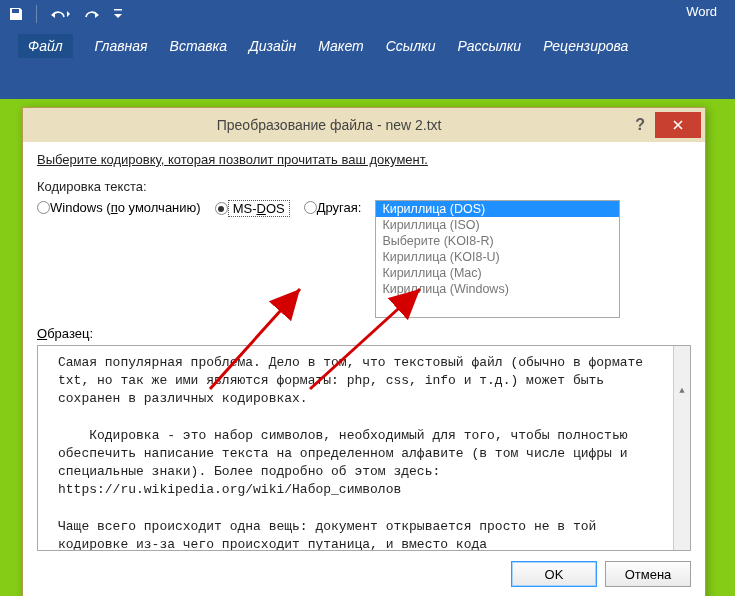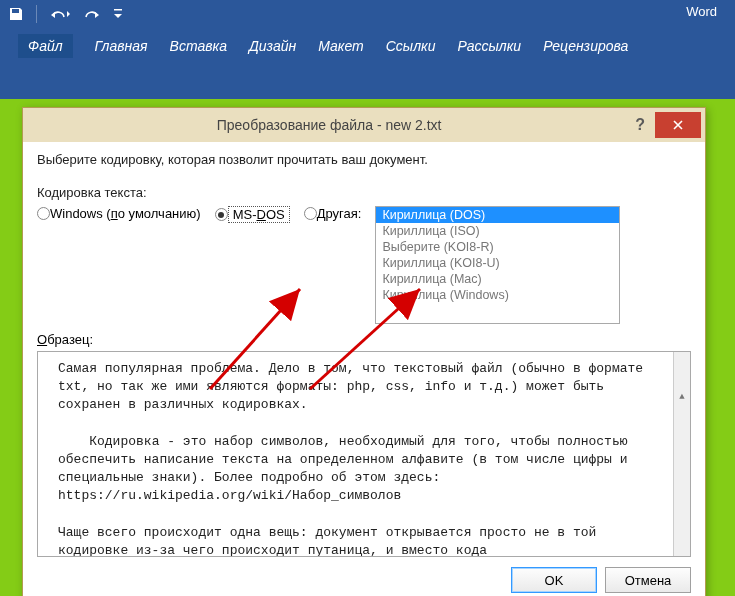--- a/index.html
+++ b/index.html
@@ -91,21 +91,22 @@
     margin-right: -6px;
     cursor: pointer;
   }
   .dlg-close svg { display: block; }
   .dlg-body {
     padding: 10px 14px 14px 14px;
   }
   .instr {
     font-size: 13px;
     color: #222;
-    margin-bottom: 18px;
+    margin-bottom: 12px;
+    text-decoration: underline;
   }
   .group-label {
     font-size: 13px;
     color: #222;
     margin-bottom: 6px;
   }
   .radio-row {
     display: flex;
     align-items: flex-start;
     gap: 14px;

